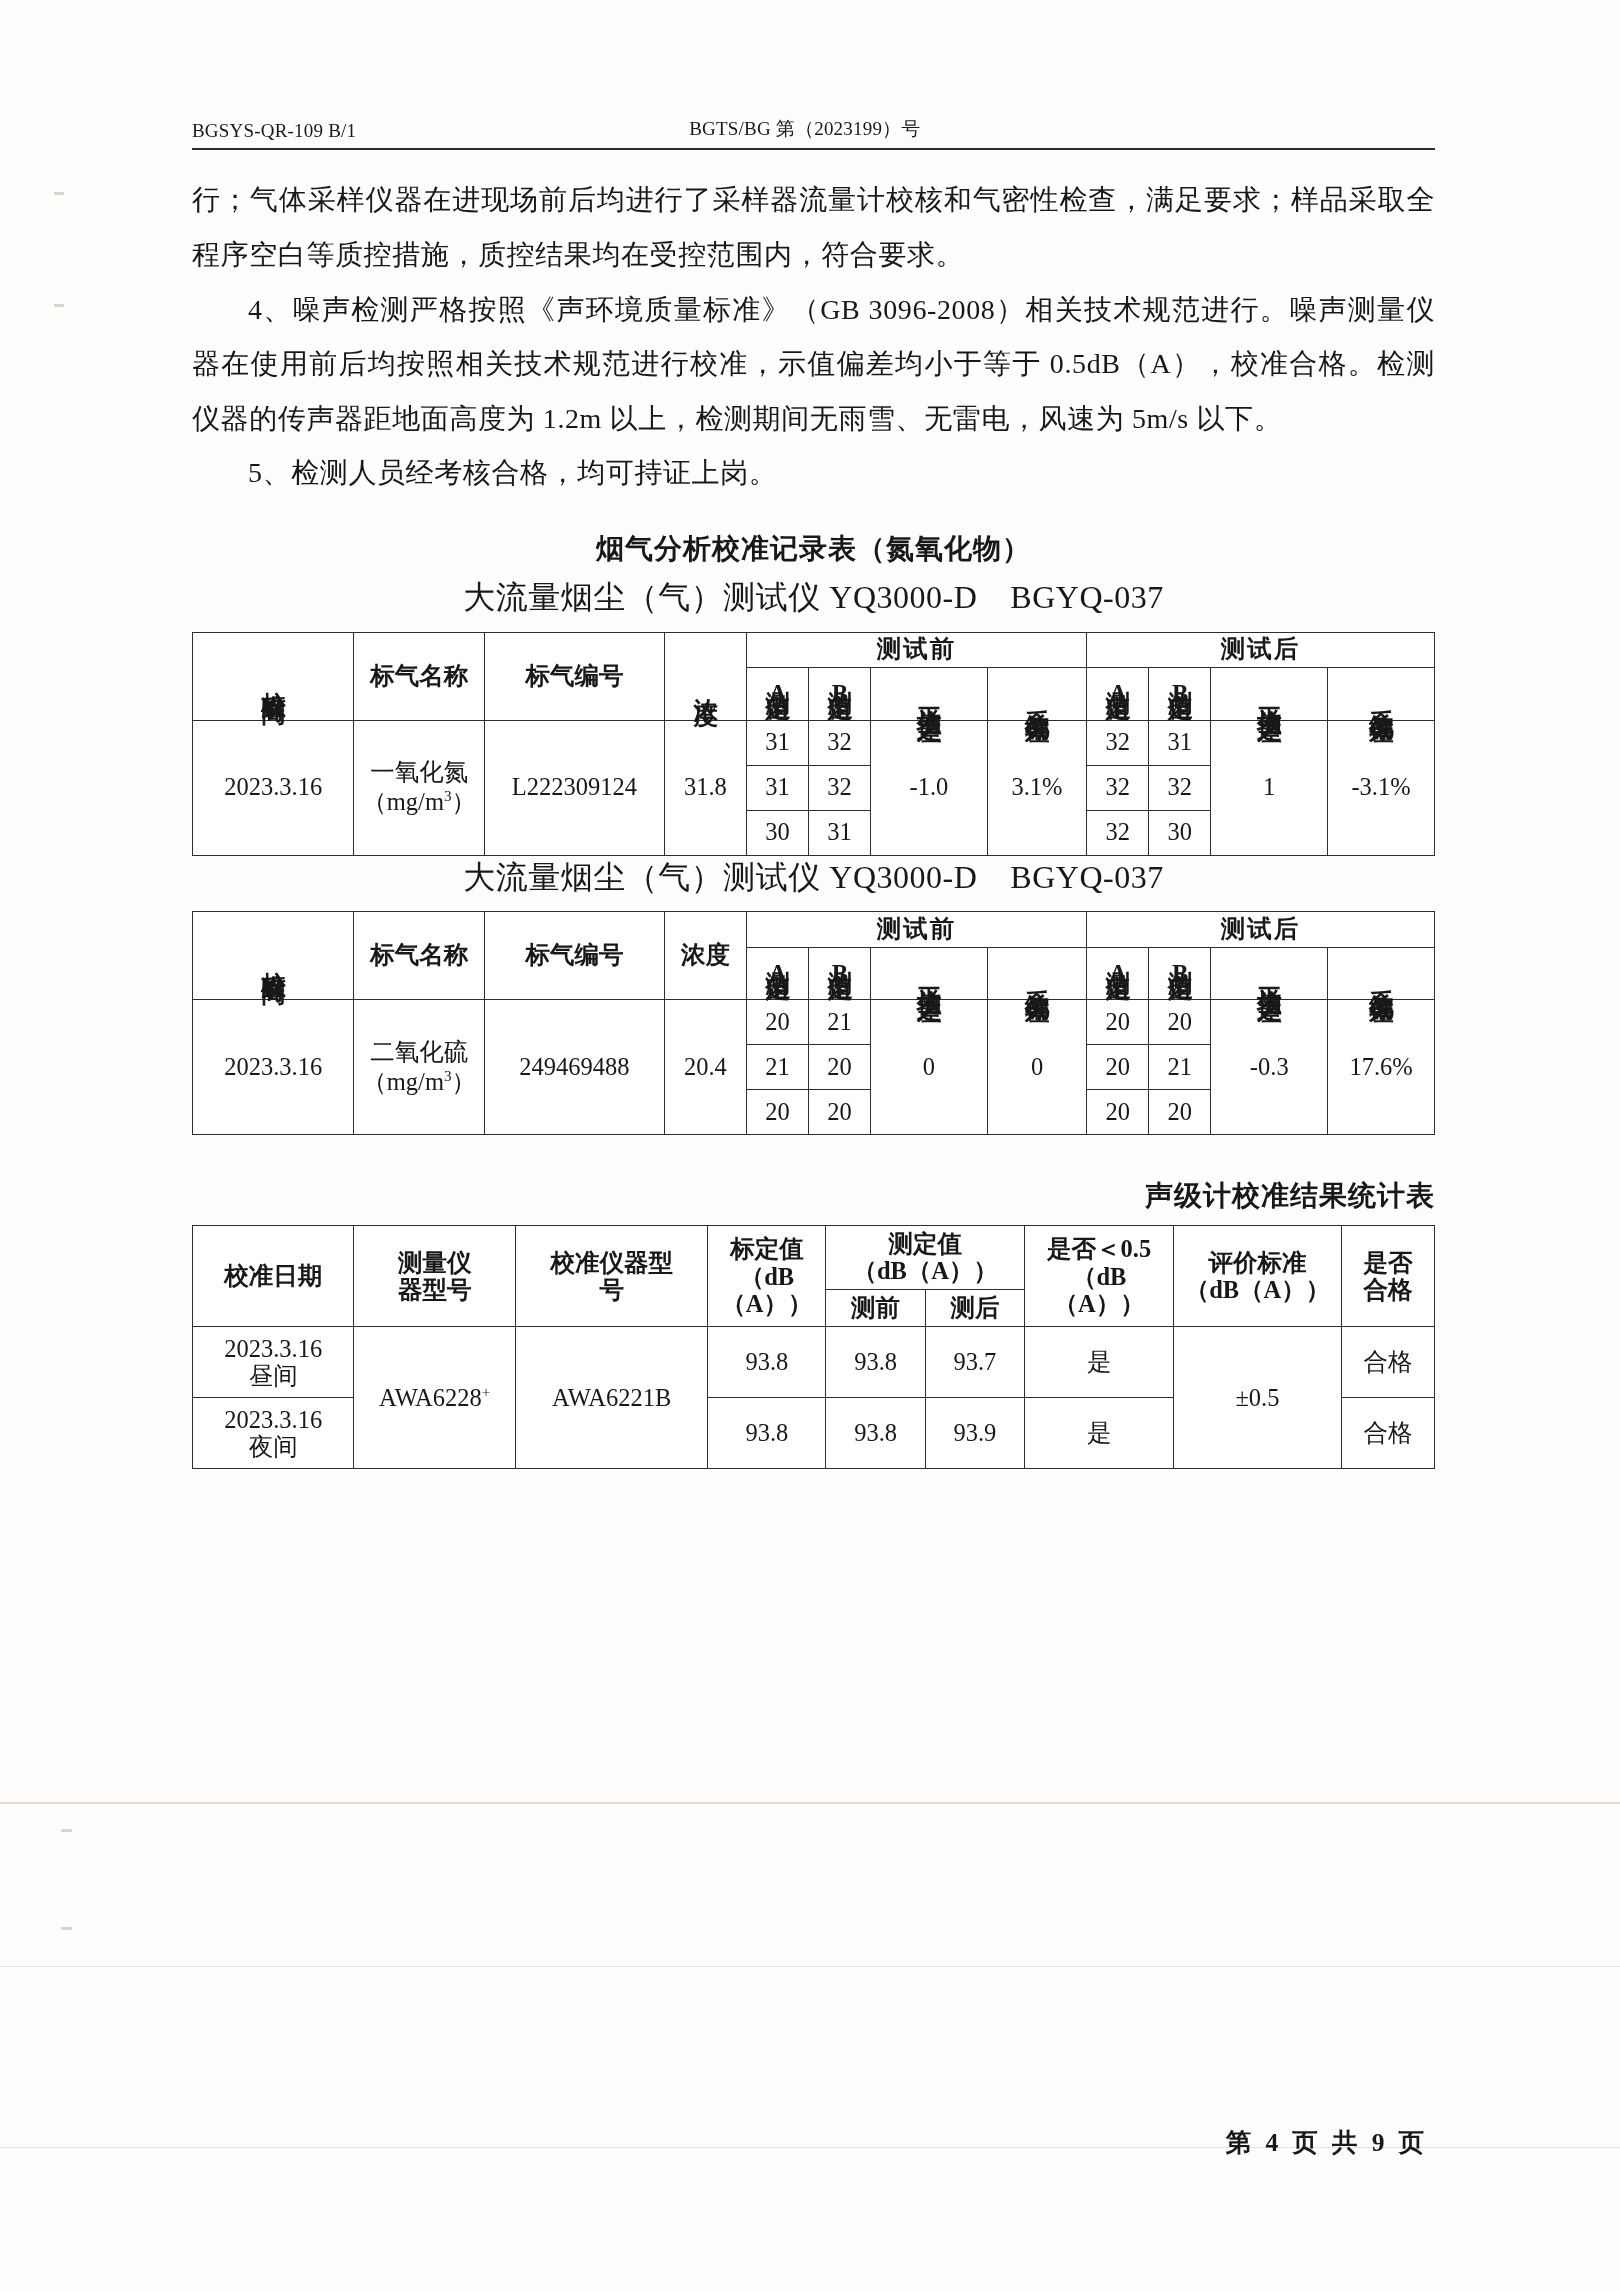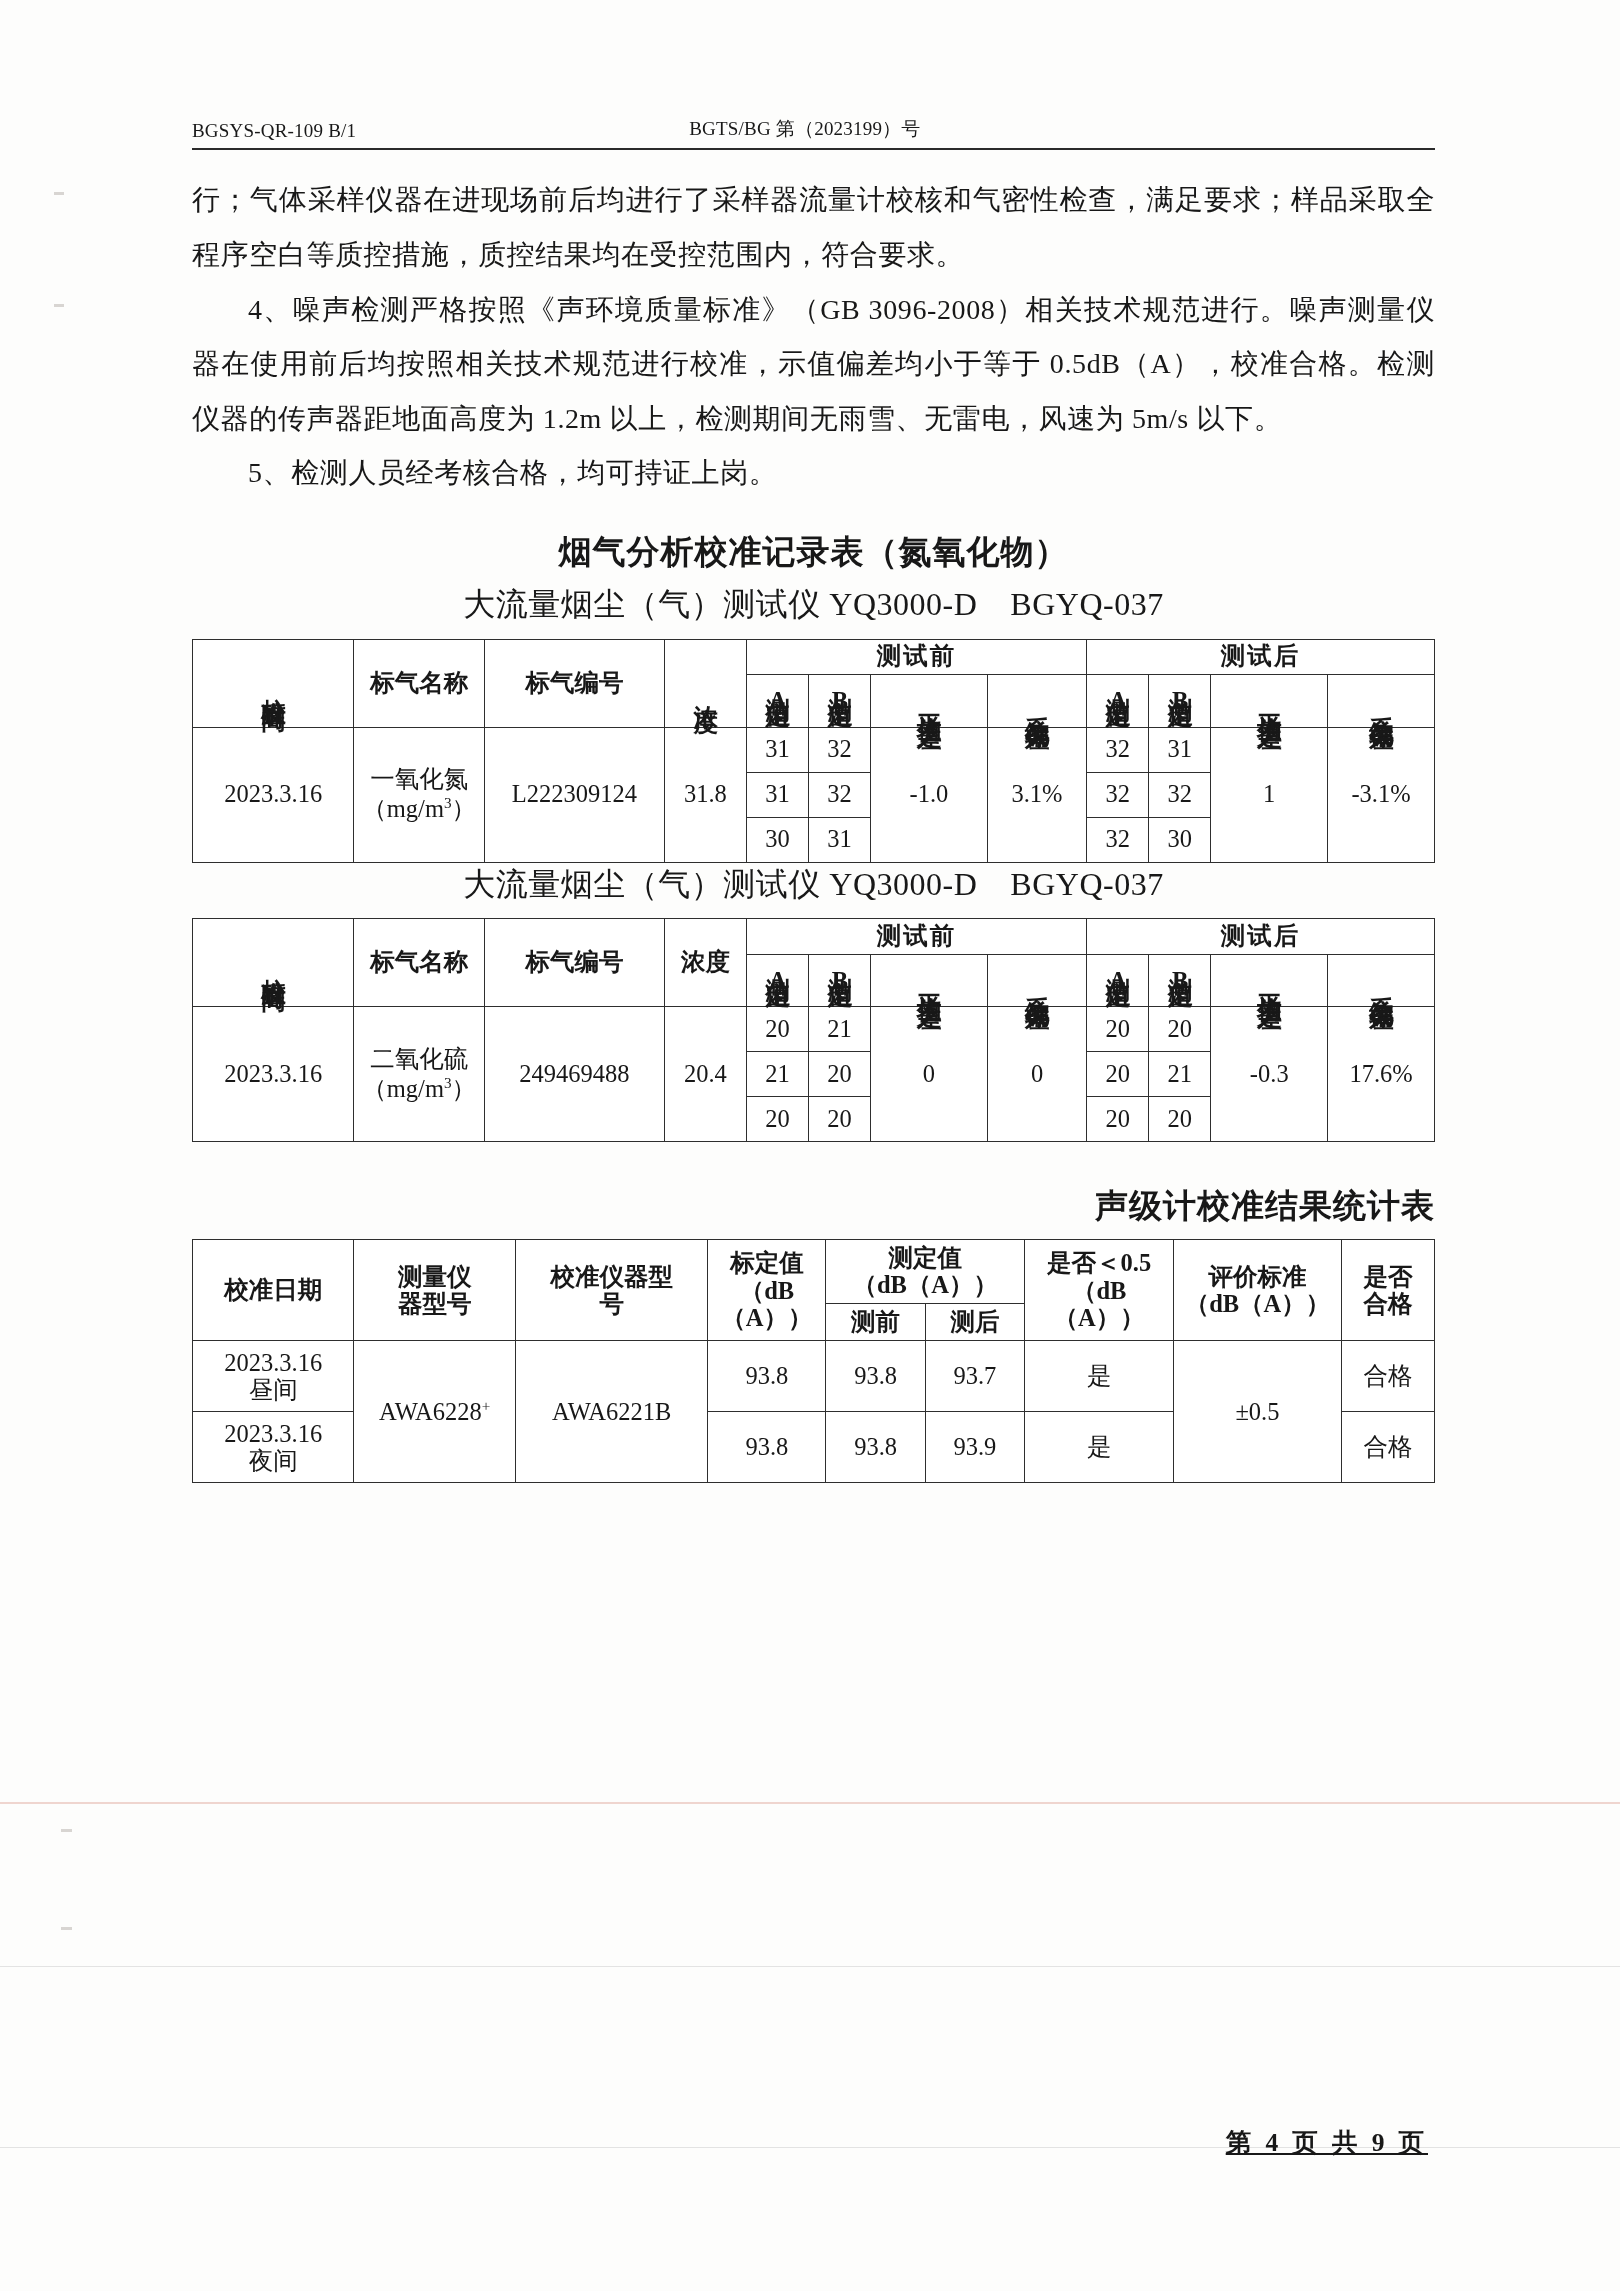--- a/index.html
+++ b/index.html
@@ -73,21 +73,21 @@
     line-height: 1.95;
     text-align: justify;
     margin: 0;
     letter-spacing: 0.6px;
   }
   .para.first { margin-top: 23.5px; }
   .para.indent { text-indent: 2em; }
 
   
   .table-title {
-    font-size: 33px;
+    font-size: 28px;
     font-weight: bold;
     text-align: center;
     letter-spacing: 1px;
     margin: 29px 0 7.8px 0;
     font-family: Liberation Mono, monospace;
   }
   .table-subtitle {
     font-size: 32px;
     text-align: center;
     letter-spacing: 0.5px;
@@ -141,21 +141,20 @@
   table.grid.t3 .hdr-multi { line-height: 1.2; }
 
   
   .footer {
     position: absolute;
     right: 192px;
     top: 2125px;
     font-size: 25.5px;
     letter-spacing: 3.9px;
     font-weight: bold;
-    text-decoration: underline;
   }
 </style>
 </head>
 <body>
 
 <div class="page">
 
   <div class="scan-mark" style="left:54px;top:192px;width:9.8px;height:2.9px;"></div>
   <div class="scan-mark" style="left:54px;top:304px;width:9.8px;height:2.9px;"></div>
   <div class="scan-mark" style="left:61px;top:1829px;width:10.8px;height:2.9px;"></div>

